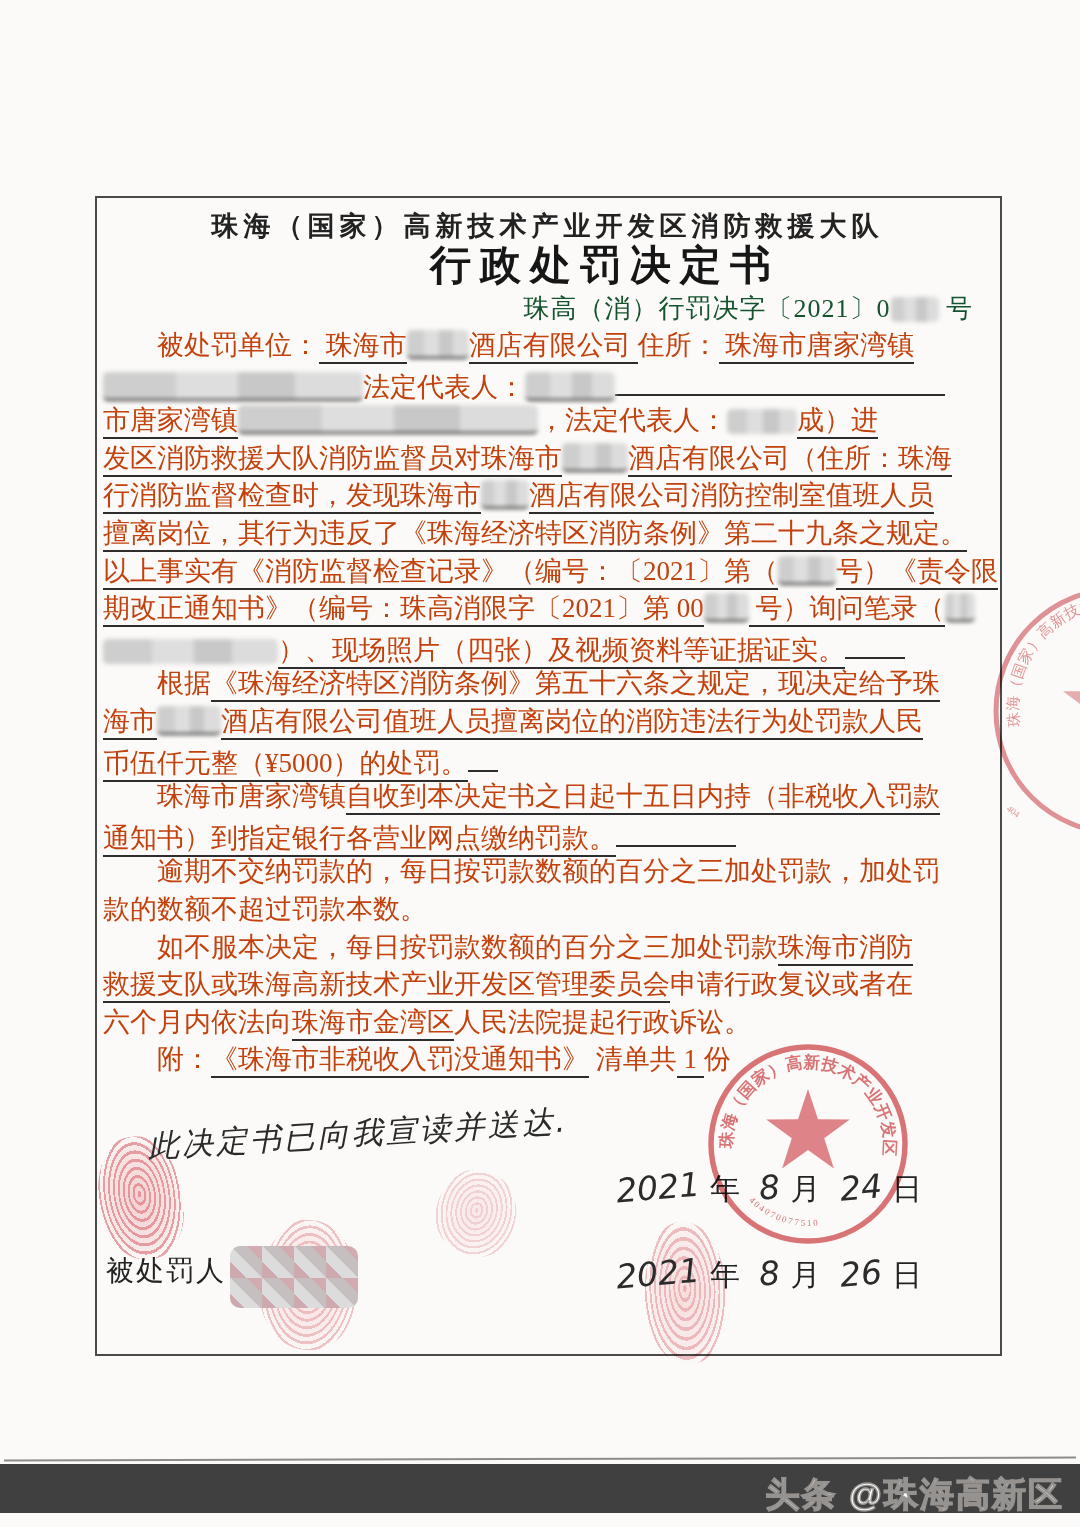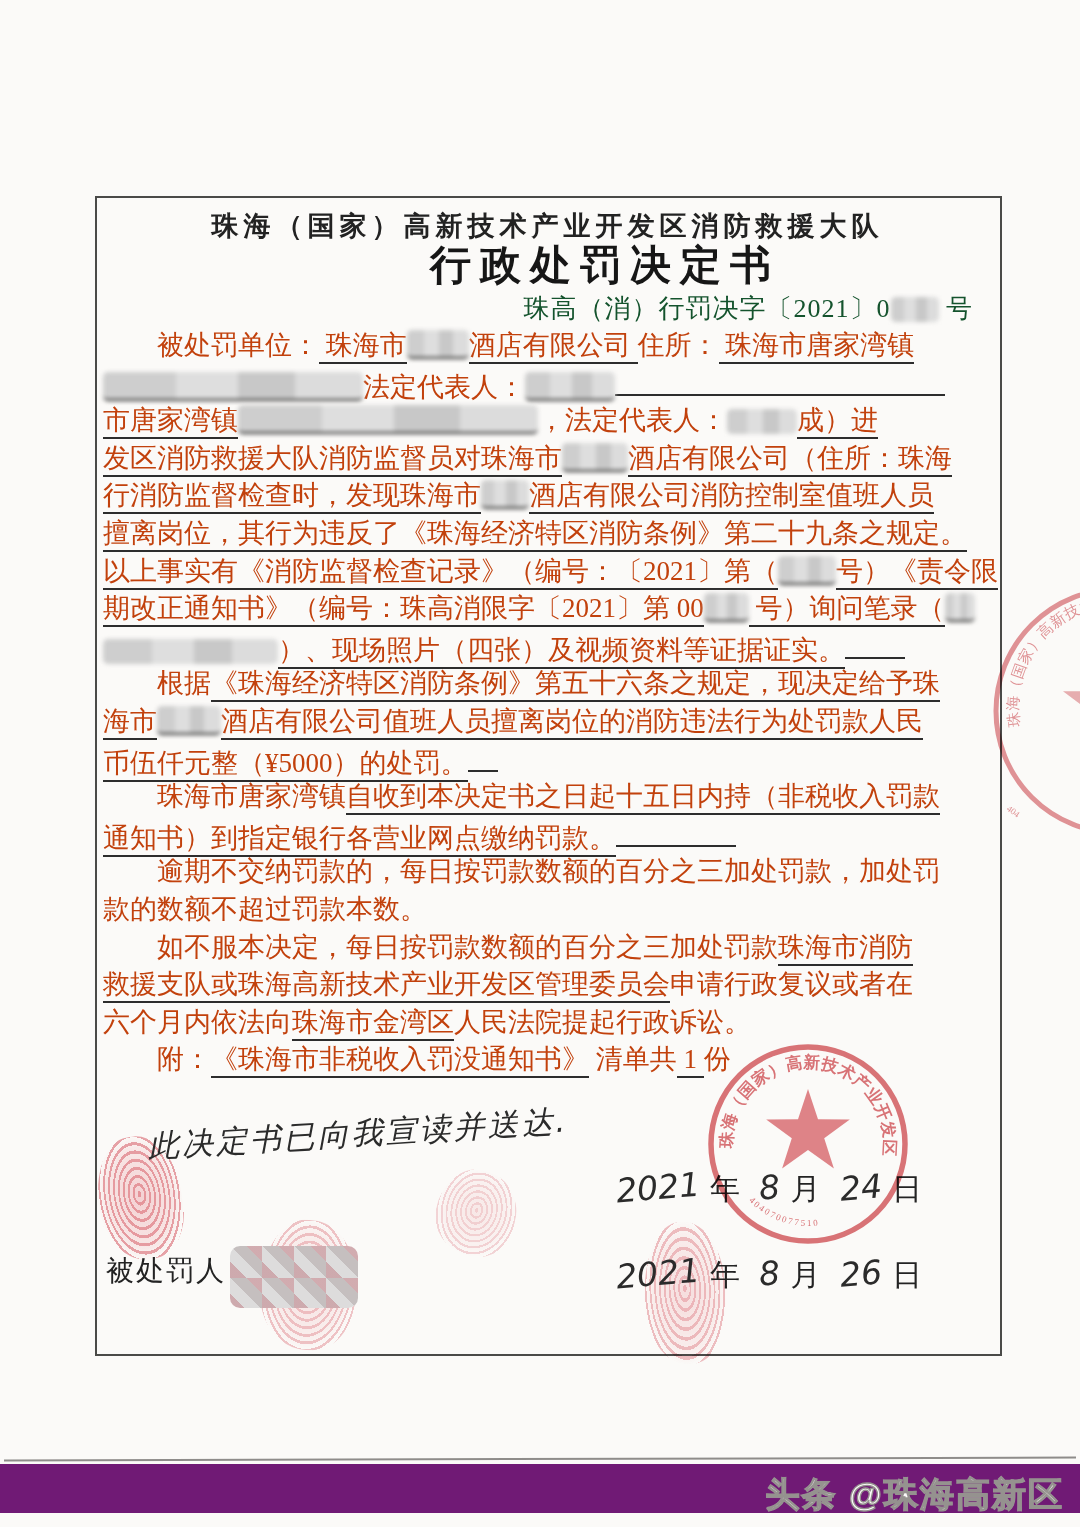--- a/index.html
+++ b/index.html
@@ -50,21 +50,21 @@
   #fp-3{left:260px;top:1220px;width:96px;height:130px;opacity:.55;transform:rotate(3deg);}
   #fp-4{left:644px;top:1222px;width:82px;height:142px;opacity:.6;transform:rotate(-2deg);}
 
   
   .seal{position:absolute;pointer-events:none;mix-blend-mode:multiply;z-index:3;}
   #main-seal{left:702px;top:1038px;width:212px;height:212px;opacity:.92;}
   #side-seal{left:988px;top:578px;width:92px;height:270px;overflow:hidden;opacity:.85;}
 
   
   .photo-edge{position:absolute;left:4px;top:1458px;width:1072px;border-top:2px solid #8e8c8a;transform:rotate(-0.15deg);z-index:5;}
-  .bottom-band{position:absolute;left:0;top:1464px;width:1080px;height:49px;background:#701a75;z-index:5;}
+  .bottom-band{position:absolute;left:0;top:1464px;width:1080px;height:49px;background:#404040;z-index:5;}
   .watermark{position:absolute;right:16px;top:8px;font-size:34px;font-weight:700;letter-spacing:2px;
       font-family:"Liberation Sans","DejaVu Sans",sans-serif;color:#fcfbfa;
       -webkit-text-stroke:1.3px #95928f;text-shadow:0 0 1px #96938f;}
 </style>
 </head>
 <body>
 
 <div id="page">
 
   <div class="frame"></div>

